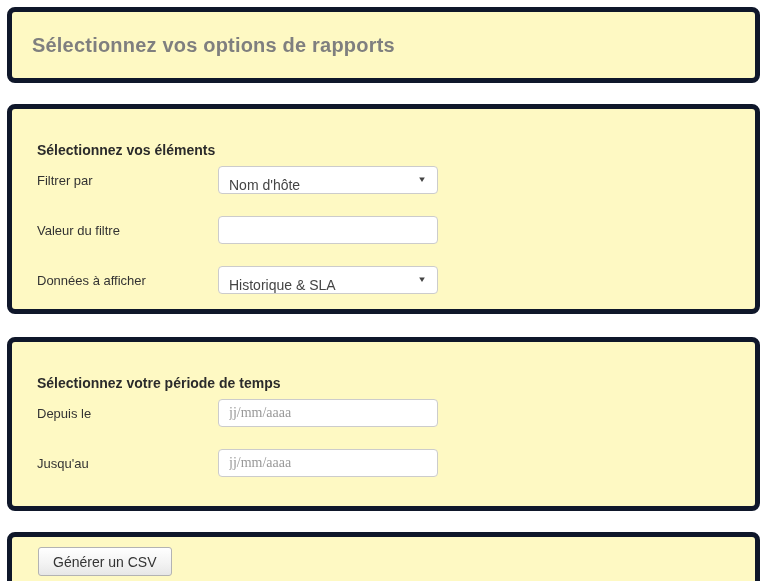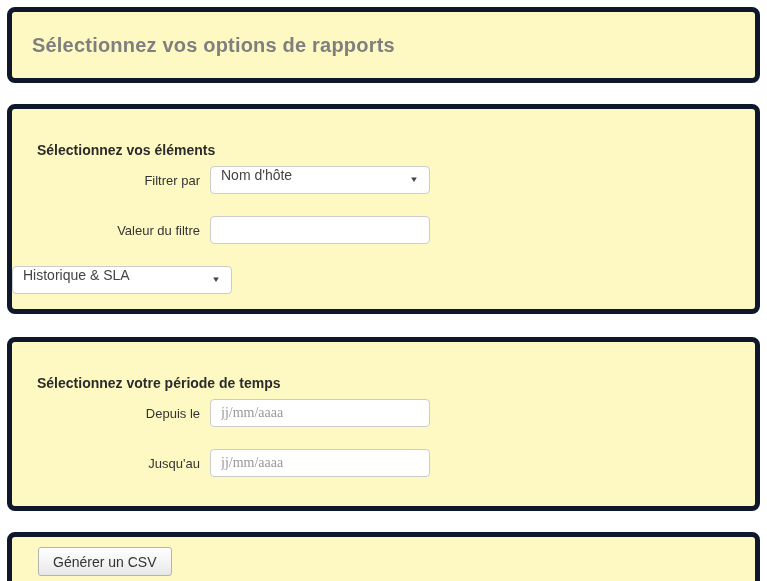--- a/index.html
+++ b/index.html
@@ -49,40 +49,39 @@
   .form-row {
     display: flex;
     align-items: center;
     margin-top: 22px;
   }
   .form-row.first { margin-top: 8px; }
 
   .form-label {
     width: 163px;
     margin-left: 25px;
-    margin-right: 10px;
-    text-align: right;
+    margin-right: 18px;
     font-size: 13px;
     color: #333333;
   }
 
   .control {
     width: 220px;
     height: 28px;
     border: 1px solid #cccccc;
     border-radius: 4px;
     background: #ffffff;
     font-size: 14px;
     color: #444444;
   }
 
   .select-box {
     position: relative;
     display: flex;
-    align-items: flex-start;
+    align-items: flex-end;
     padding: 0 26px 0 10px;
     cursor: default;
   }
   .select-value {
     white-space: nowrap;
     overflow: hidden;
   }
   .select-arrow {
     position: absolute;
     right: 11px;
@@ -139,20 +138,21 @@
         <span class="select-arrow">▼</span>
       </div>
     </div>
 
     <div class="form-row">
       <label class="form-label">Valeur du filtre</label>
       <input type="text" class="control" value="" style="">
     </div>
 
     <div class="form-row">
+      <label class="form-label">Données à afficher</label>
       <div class="control select-box">
         <span class="select-value">Historique &amp; SLA</span>
         <span class="select-arrow">▼</span>
       </div>
     </div>
   </div>
 
   <div class="panel form-panel period-panel">
     <div class="panel-heading">Sélectionnez votre période de temps</div>
 

